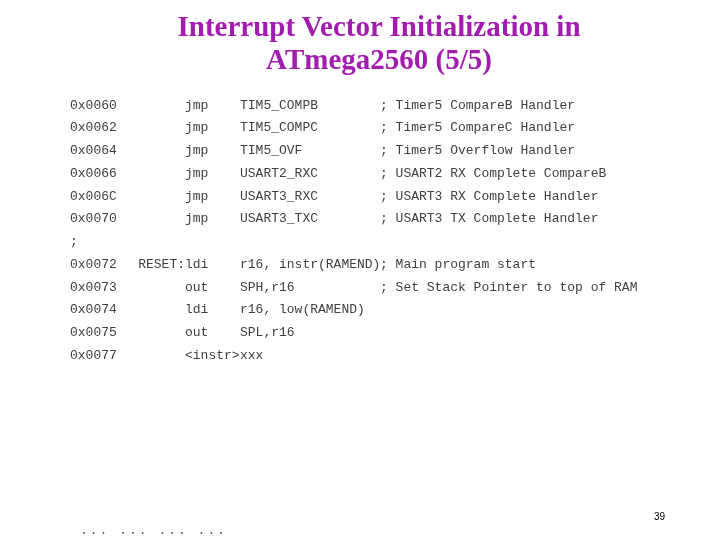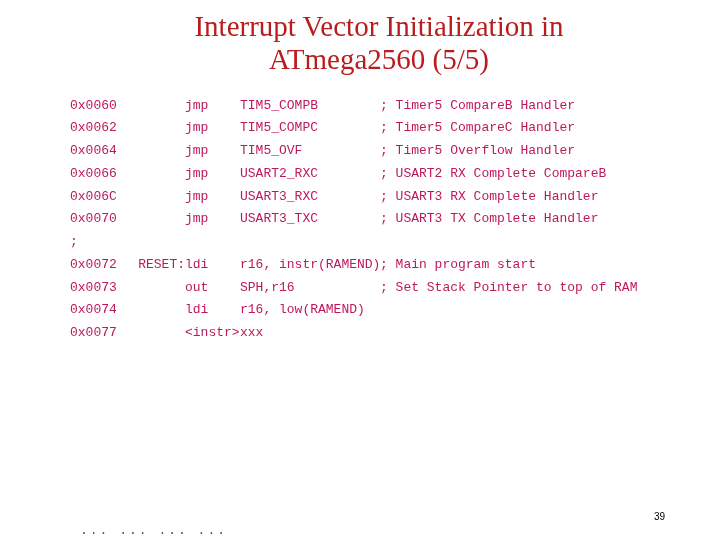--- a/index.html
+++ b/index.html
@@ -6,32 +6,32 @@
   body {
     width: 720px;
     height: 540px;
     background: #ffffff;
     font-family: "Times New Roman", Times, serif;
     position: relative;
     overflow: hidden;
   }
   .title {
     text-align: center;
-    color: #b91c1c;
-    font-weight: normal;
+    color: #a21caf;
+    font-weight: bold;
     font-size: 29px;
     padding-top: 10px;
     line-height: 1.15;
     margin-left: 38px;
   }
   .code-block {
     margin: 18px 0 0 70px;
     font-family: "Courier New", Courier, monospace;
     font-size: 13px;
-    color: #be185d;
+    color: #404040;
     line-height: 1.75;
   }
   .code-row { white-space: pre; }
   .addr   { display: inline-block; width: 60px; }
   .label  { display: inline-block; width: 55px; text-align: right; }
   .instr  { display: inline-block; width: 55px; }
   .oper   { display: inline-block; width: 140px; }
   .cmt    { display: inline-block; }
   .page-num {
     position: absolute;
@@ -64,17 +64,18 @@
 <div class="code-row"><span class="addr">0x0060</span><span class="label"></span><span class="instr">jmp</span><span class="oper">TIM5_COMPB</span><span class="cmt">; Timer5 CompareB Handler</span></div>
     <div class="code-row"><span class="addr">0x0062</span><span class="label"></span><span class="instr">jmp</span><span class="oper">TIM5_COMPC</span><span class="cmt">; Timer5 CompareC Handler</span></div>
     <div class="code-row"><span class="addr">0x0064</span><span class="label"></span><span class="instr">jmp</span><span class="oper">TIM5_OVF</span><span class="cmt">; Timer5 Overflow Handler</span></div>
     <div class="code-row"><span class="addr">0x0066</span><span class="label"></span><span class="instr">jmp</span><span class="oper">USART2_RXC</span><span class="cmt">; USART2 RX Complete CompareB</span></div>
     <div class="code-row"><span class="addr">0x006C</span><span class="label"></span><span class="instr">jmp</span><span class="oper">USART3_RXC</span><span class="cmt">; USART3 RX Complete Handler</span></div>
     <div class="code-row"><span class="addr">0x0070</span><span class="label"></span><span class="instr">jmp</span><span class="oper">USART3_TXC</span><span class="cmt">; USART3 TX Complete Handler</span></div>
     <div class="code-row"><span class="addr">;</span><span class="label"></span><span class="instr"></span><span class="oper"></span><span class="cmt"></span></div>
     <div class="code-row"><span class="addr">0x0072</span><span class="label">RESET:</span><span class="instr">ldi</span><span class="oper">r16, instr(RAMEND)</span><span class="cmt">; Main program start</span></div>
     <div class="code-row"><span class="addr">0x0073</span><span class="label"></span><span class="instr">out</span><span class="oper">SPH,r16</span><span class="cmt">; Set Stack Pointer to top of RAM</span></div>
     <div class="code-row"><span class="addr">0x0074</span><span class="label"></span><span class="instr">ldi</span><span class="oper">r16, low(RAMEND)</span><span class="cmt"></span></div>
+    <div class="code-row"><span class="addr">0x0075</span><span class="label"></span><span class="instr">out</span><span class="oper">SPL,r16</span><span class="cmt"></span></div>
     <div class="code-row"><span class="addr">0x0077</span><span class="label"></span><span class="instr">&lt;instr&gt;</span><span class="oper">xxx</span><span class="cmt"></span></div>
   </div>
 
 <div class="ellipses">...   ...   ...   ...</div>
 <div class="page-num">39</div>
 
 </body></html>

